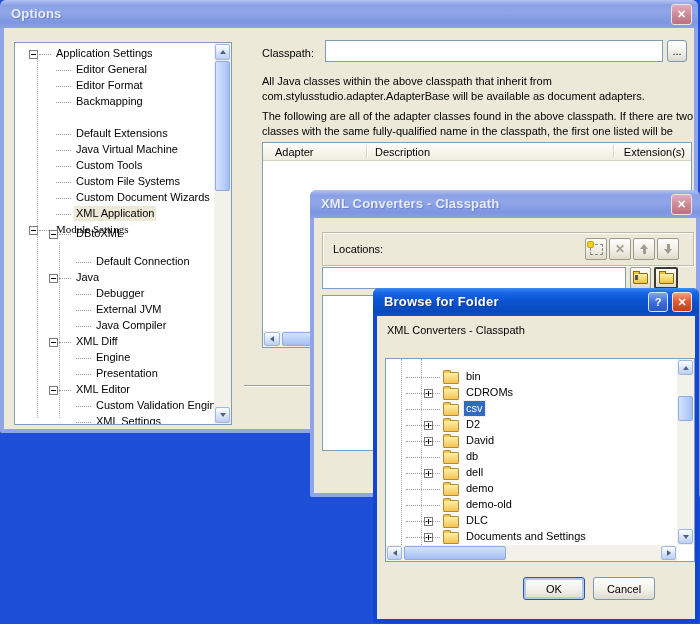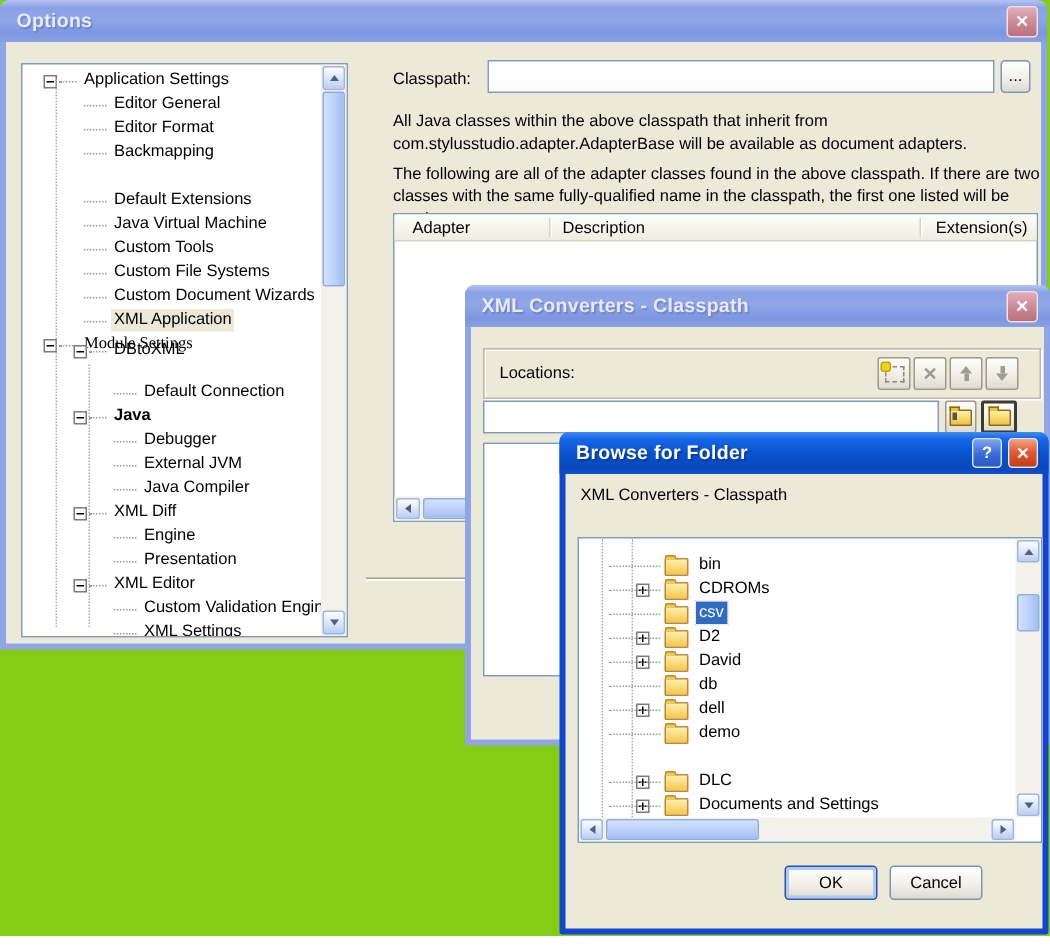--- a/index.html
+++ b/index.html
@@ -1,16 +1,16 @@
 <!DOCTYPE html>
 <html><head>
 <meta charset="utf-8">
 <style>
   html,body{margin:0;padding:0;background:#fff;}
-  #stage{position:relative;width:700px;height:624px;overflow:hidden;background:#84cc16;
+  #stage{position:relative;width:700px;height:624px;overflow:hidden;background:#1d4ed8;
          font-family:"Liberation Sans",sans-serif;font-size:11px;color:#000;}
   .win{position:absolute;border-radius:7px 7px 2px 2px;}
   .win .body{position:absolute;left:4px;right:4px;bottom:4px;top:28px;background:#ECE9D8;}
   .win.inactive{background:#90A5E7;}
   .win.active{background:#1345D3;}
   .tb{position:absolute;left:0;right:0;top:0;height:28px;border-radius:6px 6px 0 0;}
   .tb.inact{background:linear-gradient(180deg,#B4C4F0 0%,#8AA1E6 18%,#8FA6E8 45%,#7D96E0 80%,#8BA1E4 100%);}
   .tb.act{background:linear-gradient(180deg,#3E8CF3 0%,#1967E6 16%,#0B55D2 45%,#0848BC 85%,#0E51C8 100%);}
   .tb-title{position:absolute;left:11px;top:6px;font-size:13px;font-weight:bold;letter-spacing:.2px;}
   .tb.inact .tb-title{color:#E8EAF8;text-shadow:1px 1px 1px #6B82C4;}
@@ -154,21 +154,21 @@
     <span class="tlabel" style="left: 59px;">DBtoXML</span>
   </div>
             <div class="trow" style="right: 0px; top: 211px;">
 
     <span class="conn" style="left: 61px; width: 15px;"></span>
     <span class="tlabel" style="left: 79px;">Default Connection</span>
   </div>
             <div class="trow" style="right: 0px; top: 227px;">
     <span class="ebox" style="display: inline-block; left: 34px;"></span>
     <span class="conn" style="left: 44px; width: 12px;"></span>
-    <span class="tlabel" style="left: 59px; font-weight: bold;">Java</span>
+    <span class="tlabel" style="left: 59px;">Java</span>
   </div>
             <div class="trow" style="right: 0px; top: 243px;">
 
     <span class="conn" style="left: 61px; width: 15px;"></span>
     <span class="tlabel" style="left: 79px;">Debugger</span>
   </div>
             <div class="trow" style="right: 0px; top: 259px;">
 
     <span class="conn" style="left: 61px; width: 15px;"></span>
     <span class="tlabel" style="left: 79px;">External JVM</span>
@@ -346,20 +346,26 @@
     <span class="conn" style="left:20px;width:34px;"></span>
     <span class="folder" style="left:57px;"></span>
     <span class="tlabel" style="left:78px;">dell</span>
   </div>
             <div class="trow" style="right: 0px; top: 122px;">
 
     <span class="conn" style="left:20px;width:34px;"></span>
     <span class="folder" style="left:57px;"></span>
     <span class="tlabel" style="left:78px;">demo</span>
   </div>
+            <div class="trow" style="right: 0px; top: 138px;">
+
+    <span class="conn" style="left:20px;width:34px;"></span>
+    <span class="folder" style="left:57px;"></span>
+    <span class="tlabel" style="left:78px;">demo-old</span>
+  </div>
             <div class="trow" style="right: 0px; top: 154px;">
     <span class="ebox plus" style="display: inline-block; left: 38px;"></span>
     <span class="conn" style="left:20px;width:34px;"></span>
     <span class="folder" style="left:57px;"></span>
     <span class="tlabel" style="left:78px;">DLC</span>
   </div>
             <div class="trow" style="right: 0px; top: 170px;">
     <span class="ebox plus" style="display: inline-block; left: 38px;"></span>
     <span class="conn" style="left:20px;width:34px;"></span>
     <span class="folder" style="left:57px;"></span>

